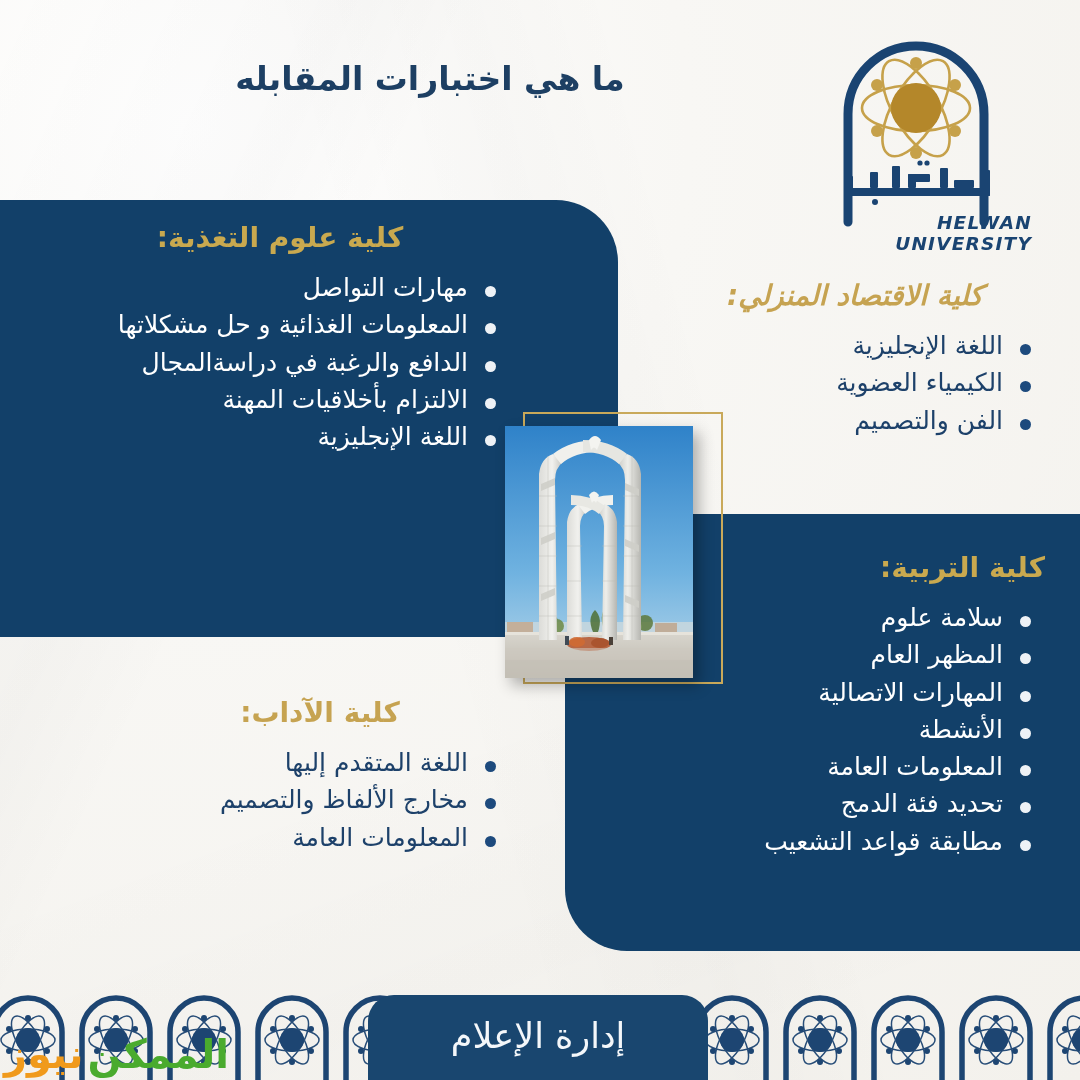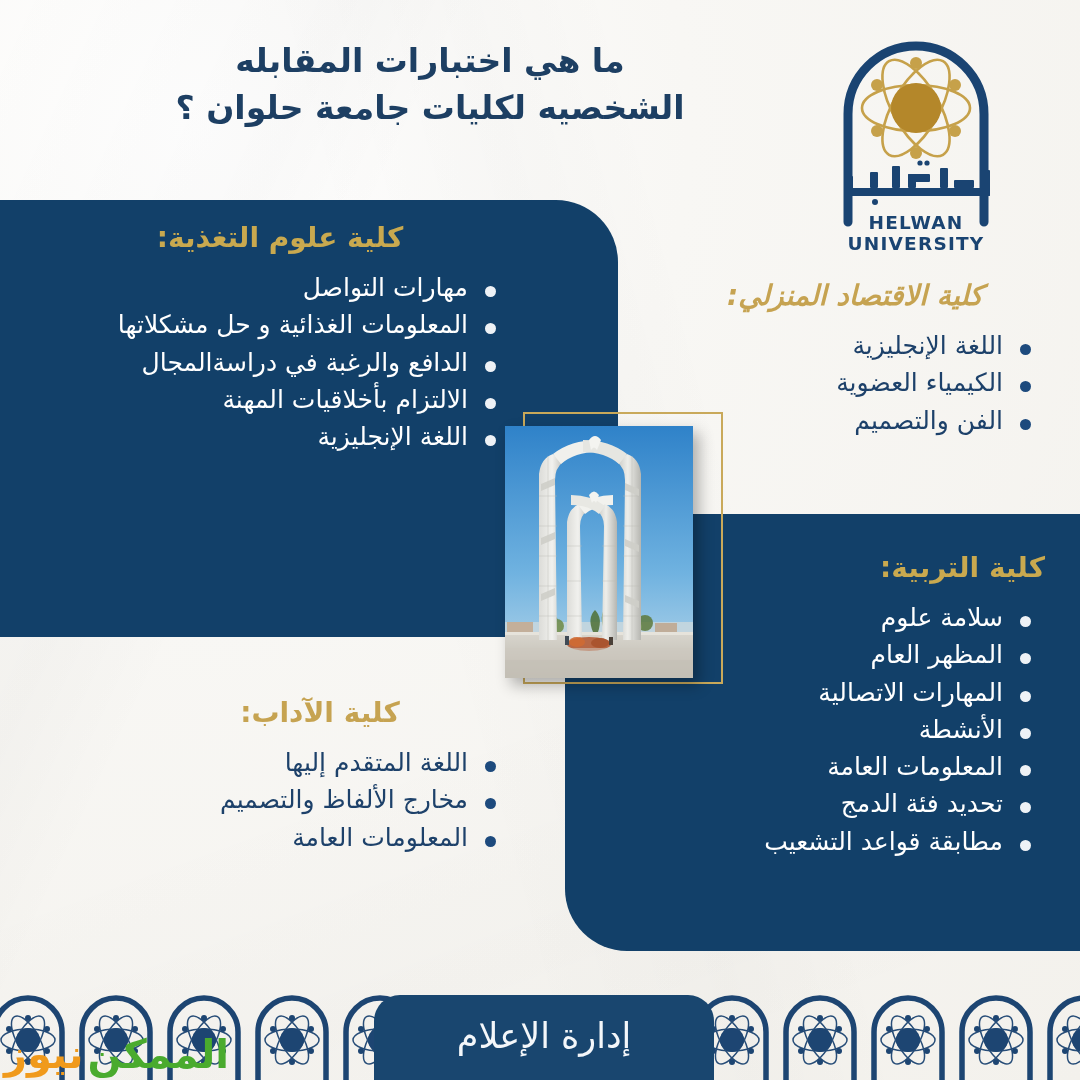--- a/index.html
+++ b/index.html
@@ -24,45 +24,45 @@
     background:
       linear-gradient(115deg, rgba(255,255,255,0) 0%, rgba(0,0,0,0.018) 22%, rgba(255,255,255,0) 30%),
       linear-gradient(75deg, rgba(255,255,255,0) 40%, rgba(0,0,0,0.015) 55%, rgba(255,255,255,0) 66%),
       linear-gradient(160deg, rgba(255,255,255,0) 60%, rgba(0,0,0,0.012) 78%, rgba(255,255,255,0) 90%);
     pointer-events:none;
   }
 
   
   .title{
     position:absolute;
-    top:38px;left:130px;width:600px;
+    top:56px;left:130px;width:600px;
     text-align:center;
     color:#1d3f63;
     font-size:33px;
     font-weight:bold;
     line-height:1.42;
     letter-spacing:0px;
     direction:rtl;
   }
   .title div{white-space:nowrap;}
 
   
   .logo{
     position:absolute;
     top:22px;left:800px;width:232px;height:240px;
   }
   .logo svg{display:block;width:232px;height:205px;}
   .logo-en{
     position:absolute;bottom:8px;left:0;width:232px;
-    text-align:center;
     color:#1a4472;
     font-size:18.5px;
     font-weight:bold;
     letter-spacing:1.2px;
     font-family:"DejaVu Sans","Liberation Sans",sans-serif;
+    font-style:italic;
   }
 
   
   .panel{
     position:absolute;
     background:#124069;
   }
   #panel-nutrition{
     top:200px;left:-30px;width:648px;height:437px;
     border-radius:0 62px 62px 0;
@@ -144,21 +144,20 @@
   .footer-band .pattern{
     position:absolute;left:-12px;top:4px;width:1104px;height:96px;
   }
   .footer-bar{
     position:absolute;
     left:368px;bottom:0px;width:340px;height:85px;
     background:#19466f;
     border-radius:26px 26px 0 0;
     display:flex;align-items:center;justify-content:center;
     direction:rtl;
-    margin-left:6px;
   }
   .footer-bar span{
     color:#f4f7fa;font-size:35px;font-weight:400;letter-spacing:0px;
     padding-bottom:4px;
   }
 
   
   .watermark{
     position:absolute;
     left:4px;bottom:6px;
@@ -170,21 +169,20 @@
   .wm-orange{color:#f09a1c;margin-right:4px;}
 </style>
 </head>
 <body>
 
 <div class="canvas">
   <div class="texture"></div>
 
   <div class="title">
     <div>ما هي اختبارات المقابله</div>
-    <div>الشخصيه لكليات جامعة حلوان ؟</div>
   </div>
 
   <div class="logo">
     <svg viewBox="0 0 232 205" xmlns="http://www.w3.org/2000/svg">
 
       <path d="M48 200 L48 92 A68 68 0 0 1 184 92 L184 200" fill="none" stroke="#1a4472" stroke-width="9" stroke-linecap="round"></path>
 
       <g stroke="#c6a14a" stroke-width="2.6" fill="none">
         <ellipse cx="116" cy="86" rx="54" ry="23"></ellipse>
         <ellipse cx="116" cy="86" rx="54" ry="23" transform="rotate(60 116 86)"></ellipse>

